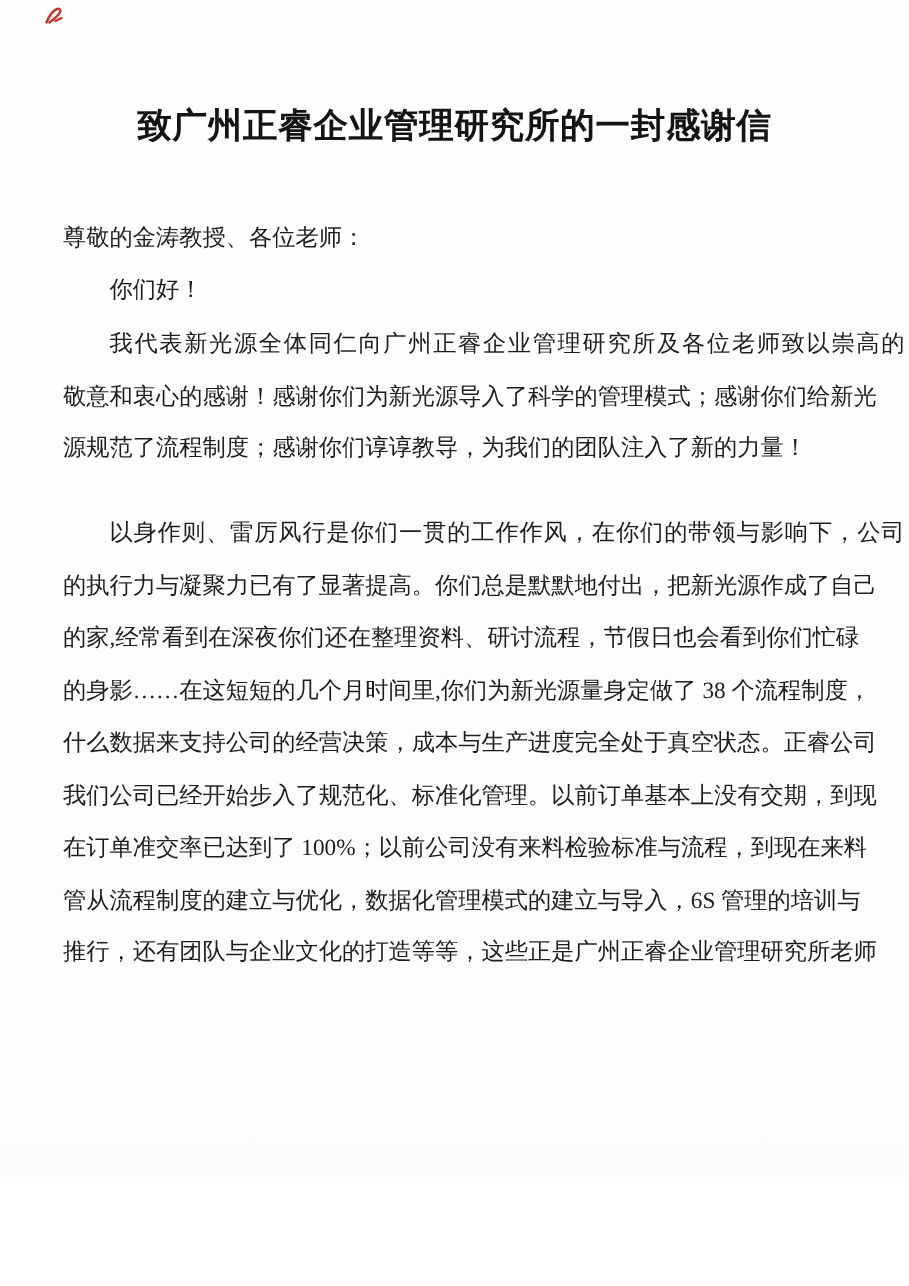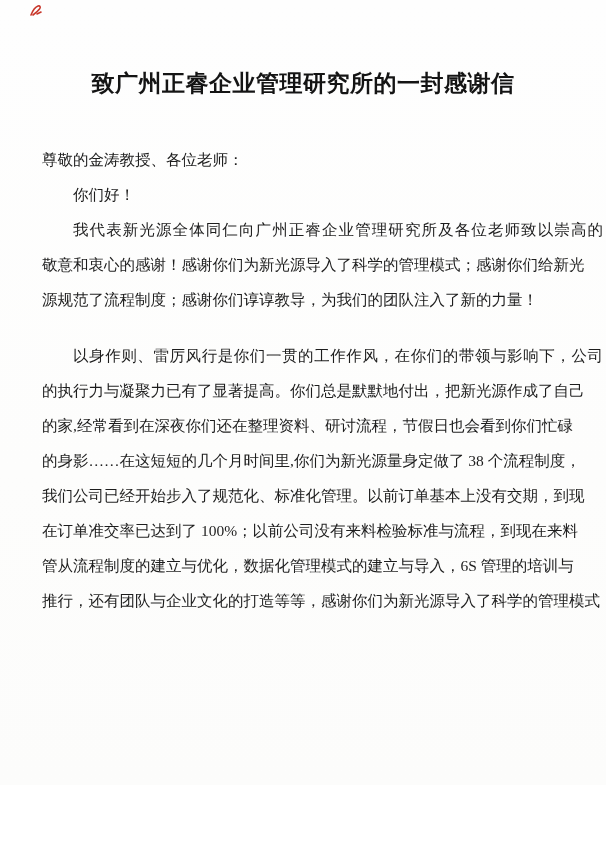--- a/index.html
+++ b/index.html
@@ -45,20 +45,21 @@
   .line {
     width: 100%;
     text-align: justify;
     text-align-last: justify;
     white-space: nowrap;
   }
   
   .line.last {
     text-align: center;
     text-align-last: left;
+    font-family: Liberation Mono, monospace;
   }
   .para.indent .line:first-child {
     padding-left: 2em;
   }
   
   .scan-smudge {
     position: absolute;
     left: 148px;
     top: 800px;
     width: 8px;
@@ -89,22 +90,23 @@
       <div class="para indent">
         <div class="line">我代表新光源全体同仁向广州正睿企业管理研究所及各位老师致以崇高的</div>
         <div class="line">敬意和衷心的感谢！感谢你们为新光源导入了科学的管理模式；感谢你们给新光</div>
         <div class="line last">源规范了流程制度；感谢你们谆谆教导，为我们的团队注入了新的力量！</div>
       </div>
       <div class="para indent gap-before">
         <div class="line">以身作则、雷厉风行是你们一贯的工作作风，在你们的带领与影响下，公司</div>
         <div class="line">的执行力与凝聚力已有了显著提高。你们总是默默地付出，把新光源作成了自己</div>
         <div class="line">的家,经常看到在深夜你们还在整理资料、研讨流程，节假日也会看到你们忙碌</div>
         <div class="line">的身影……在这短短的几个月时间里,你们为新光源量身定做了 38 个流程制度，</div>
+        <div class="line">什么数据来支持公司的经营决策，成本与生产进度完全处于真空状态。正睿公司</div>
         <div class="line">我们公司已经开始步入了规范化、标准化管理。以前订单基本上没有交期，到现</div>
         <div class="line">在订单准交率已达到了 100%；以前公司没有来料检验标准与流程，到现在来料</div>
         <div class="line">管从流程制度的建立与优化，数据化管理模式的建立与导入，6S 管理的培训与</div>
-        <div class="line last">推行，还有团队与企业文化的打造等等，感谢你们为新光源导入了科学的管理模式</div>
+        <div class="line last">推行，还有团队与企业文化的打造等等，这些正是广州正睿企业管理研究所老师</div>
       </div>
     </div>
 
   <div class="scan-smudge"></div>
 
 </div>
 
 </body></html>

